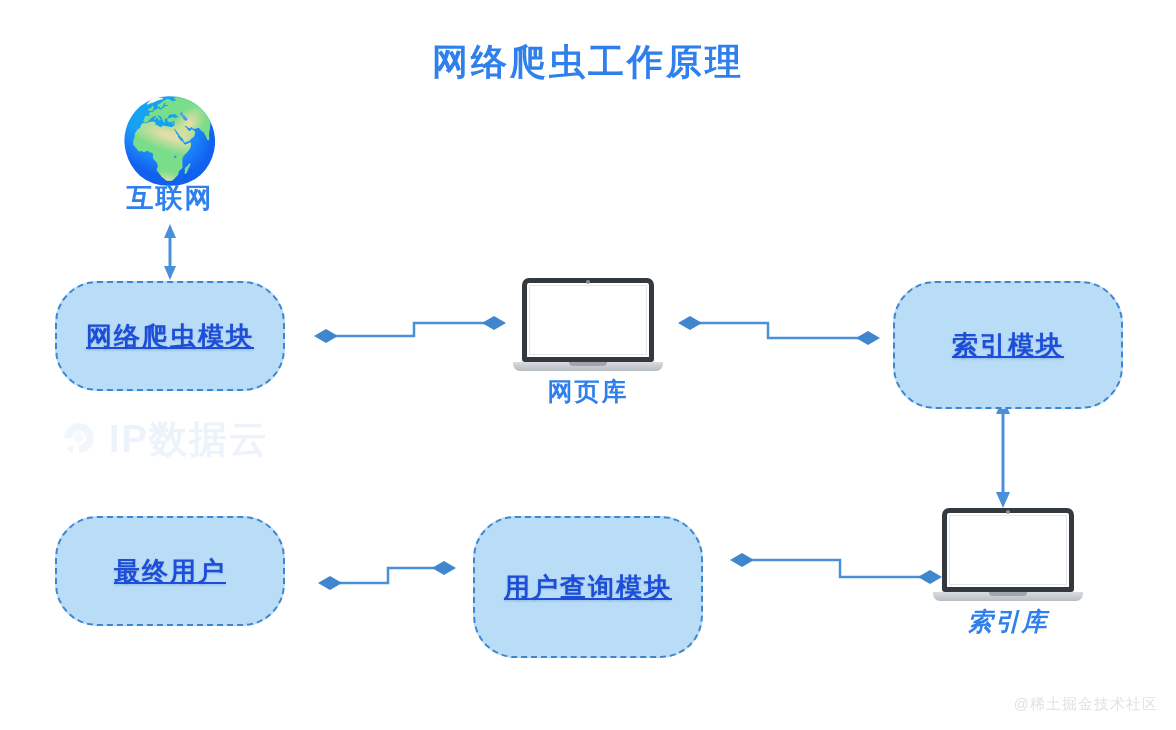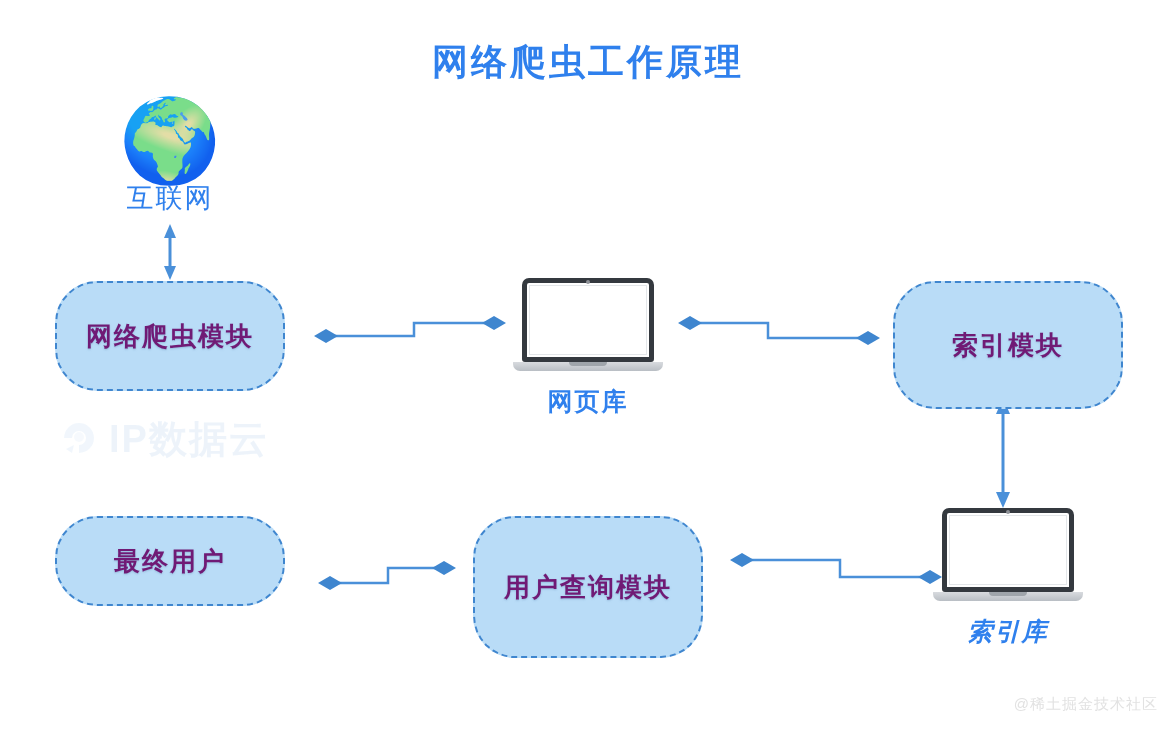--- a/index.html
+++ b/index.html
@@ -43,50 +43,51 @@
     border: 2px dashed #3f86cf;
     border-radius: 42px;
     box-sizing: border-box;
     display: flex;
     align-items: center;
     justify-content: center;
   }
   .node-box-label {
     font-size: 26px;
     font-weight: bold;
-    color: #701a75;
+    color: #1d4ed8;
     letter-spacing: 2px;
     white-space: nowrap;
     text-shadow: 0 1px 2px rgba(120, 160, 200, 0.55);
+    text-decoration: underline;
   }
 
   #box-crawler  { left: 55px;  top: 281px; width: 230px; height: 110px; }
   #box-index    { left: 893px; top: 281px; width: 230px; height: 128px; }
-  #box-enduser  { left: 55px;  top: 516px; width: 230px; height: 90px; }
+  #box-enduser  { left: 55px;  top: 516px; width: 230px; height: 110px; }
   #box-query    { left: 473px; top: 516px; width: 230px; height: 142px; }
 
   
   .globe-node {
     position: absolute;
     left: 105px;
     top: 98px;
     width: 130px;
     text-align: center;
   }
   .globe-glyph {
     font-size: 82px;
     line-height: 86px;
     display: block;
     font-family: "DejaVu Sans", sans-serif;
   }
   .globe-label {
     display: block;
     margin-top: -4px;
     font-size: 27px;
-    font-weight: normal;
+    font-weight: bold;
     color: #2f80ed;
     letter-spacing: 2px;
     white-space: nowrap;
   }
 
   
   .laptop {
     position: absolute;
     width: 150px;
   }
@@ -131,21 +132,21 @@
     position: absolute;
     left: 50%;
     margin-left: -19px;
     top: 0;
     width: 38px;
     height: 4px;
     border-radius: 0 0 4px 4px;
     background: #9fa5ab;
   }
   .laptop-label {
-    margin-top: 14px;
+    margin-top: 4px;
     text-align: center;
     font-size: 25px;
     font-weight: bold;
     color: #2f80ed;
     letter-spacing: 2px;
     white-space: nowrap;
   }
 
   
   #connectors {

